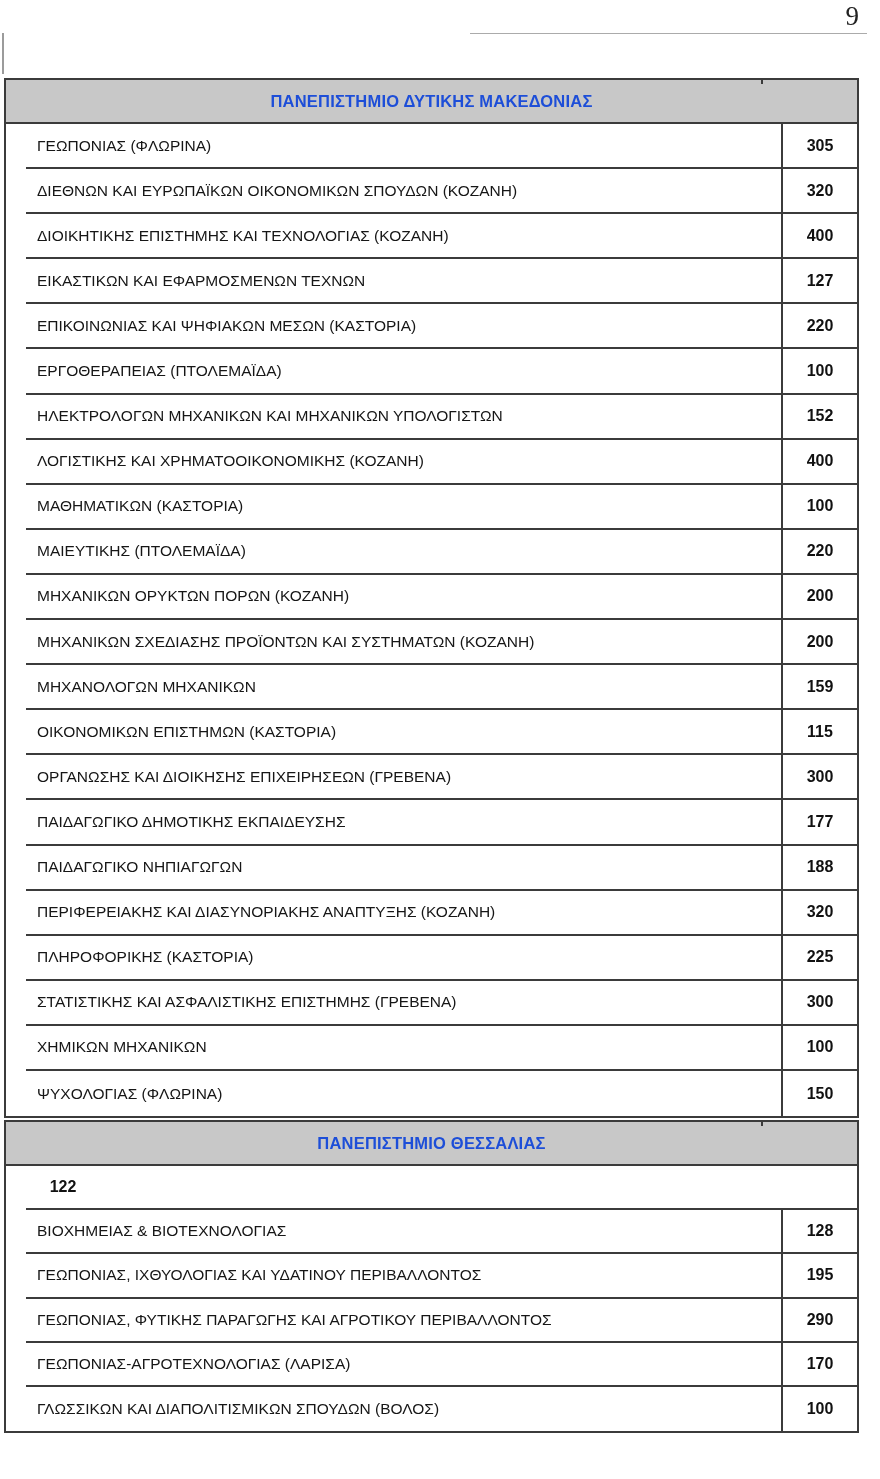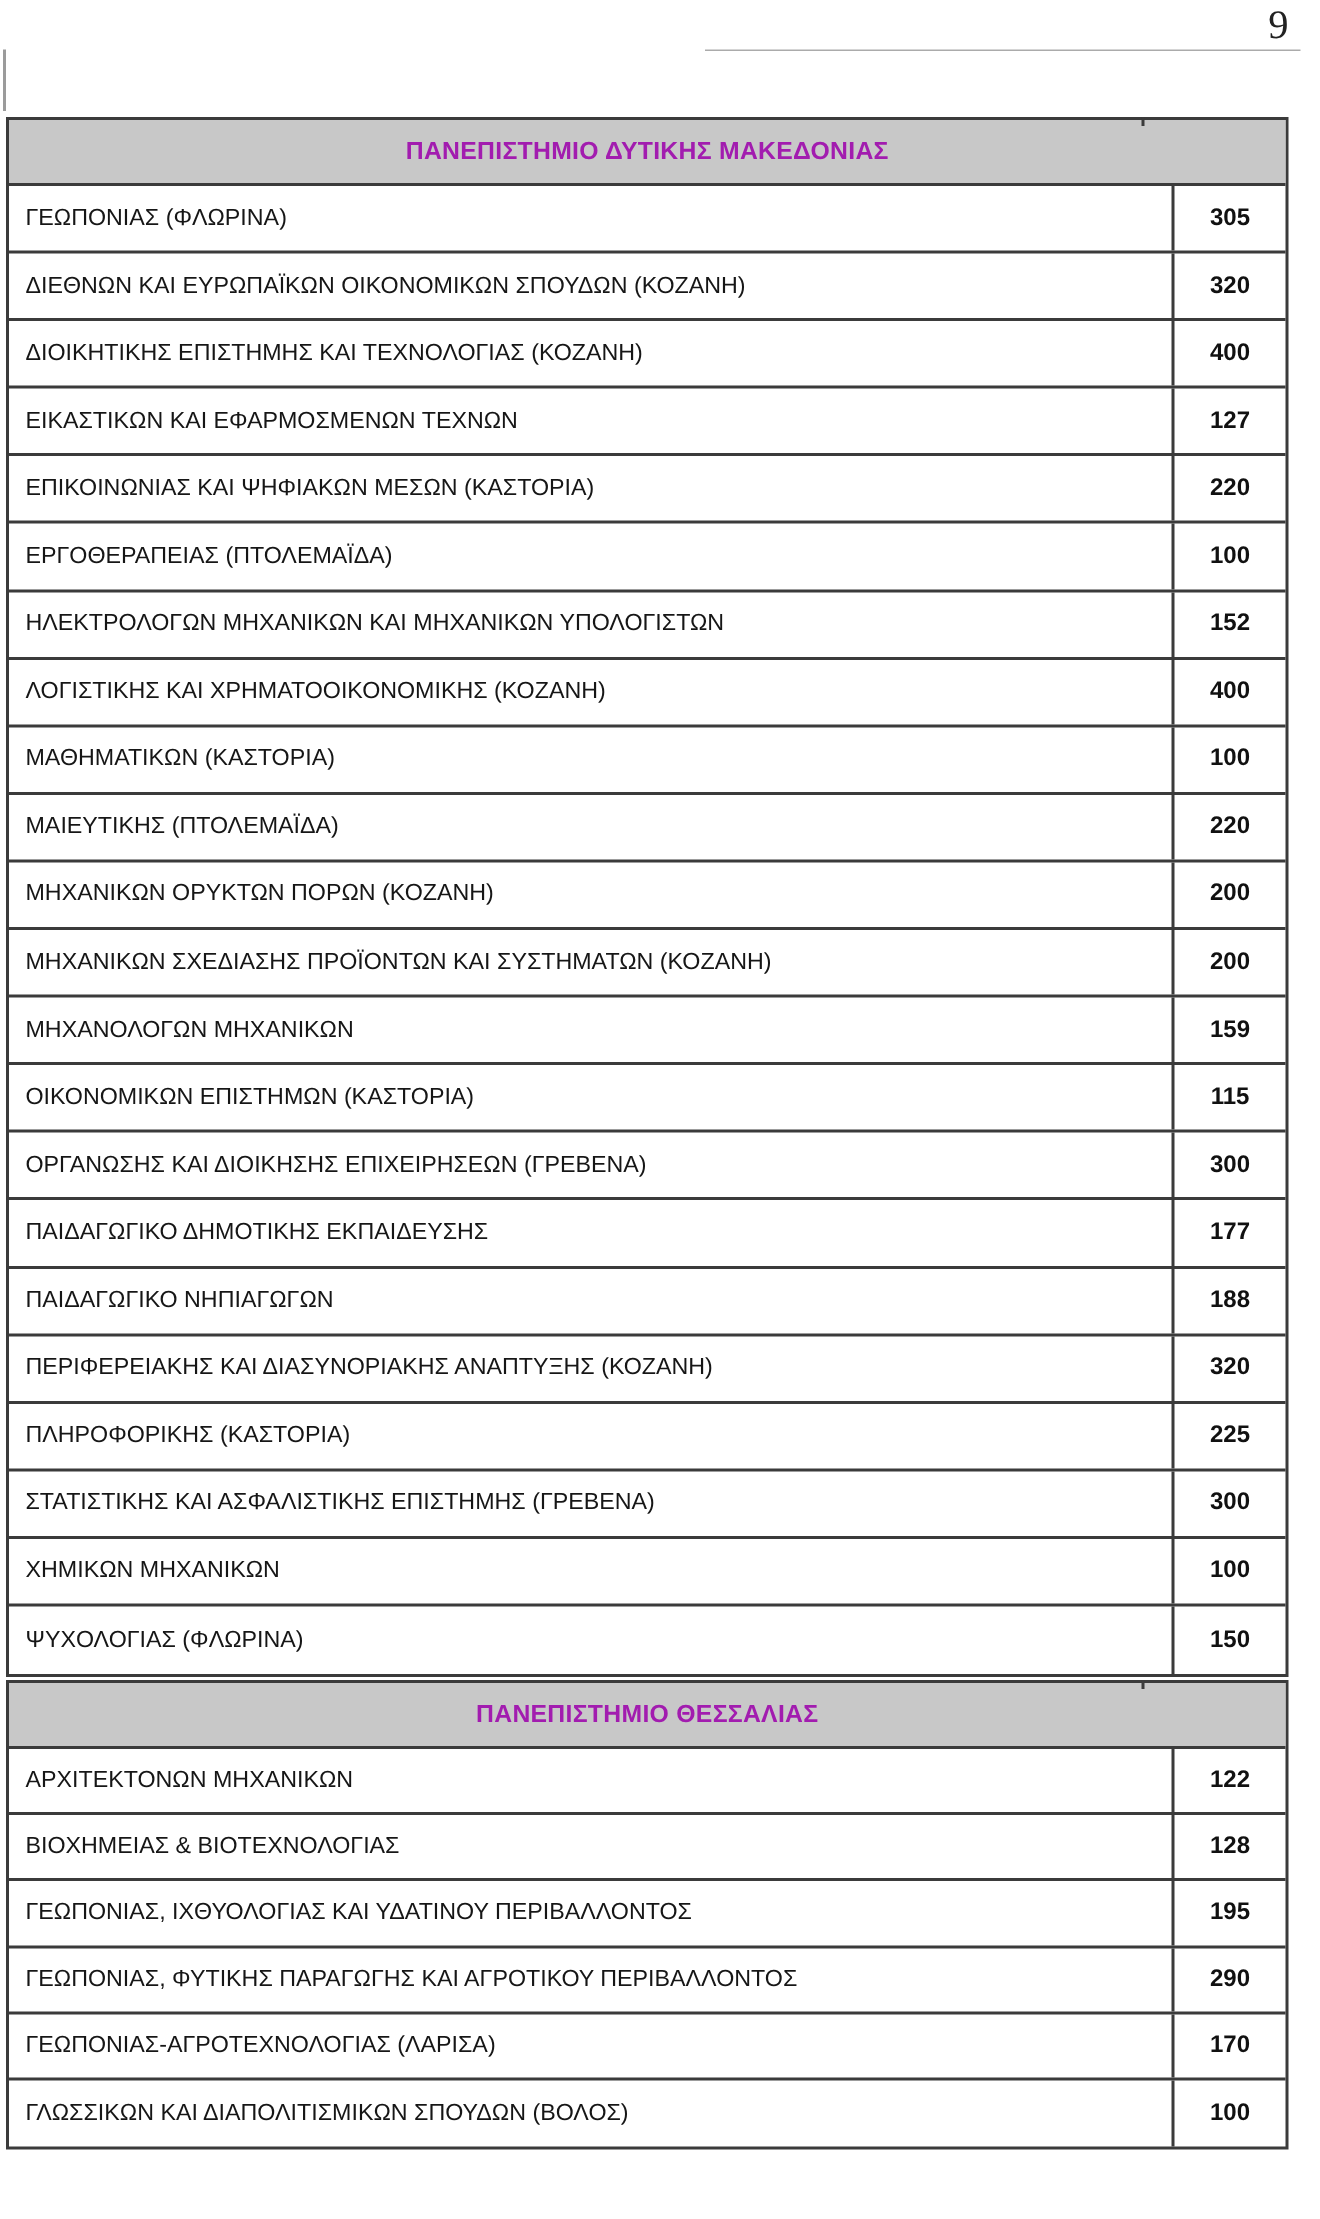--- a/index.html
+++ b/index.html
@@ -51,27 +51,28 @@
     background: #c8c8c8;
     border-bottom: 2px solid #3b3b3b;
     display: flex;
     align-items: center;
     justify-content: center;
   }
   .table-title {
     font-weight: bold;
     font-size: 16.5px;
     letter-spacing: 0.2px;
-    color: #a21caf;
+    color: #1d4ed8;
   }
   .table-row {
     display: flex;
     height: 45.1px;
     box-sizing: border-box;
     border-bottom: 2px solid #3b3b3b;
+    margin-left: 20px;
   }
   .uni-table.compact .table-row { height: 44.2px; }
   .rows .table-row:last-child { border-bottom: none; }
   .cell {
     display: flex;
     align-items: center;
     box-sizing: border-box;
   }
   .dept {
     flex: 1;
@@ -203,21 +204,20 @@
   </div>
         </div>
   </section>
       <section class="uni-table compact" style="top: 1120px;">
     <div class="divider-stub"></div>
     <div class="table-header">
       <span class="table-title">ΠΑΝΕΠΙΣΤΗΜΙΟ ΘΕΣΣΑΛΙΑΣ</span>
     </div>
     <div class="rows">
           <div class="table-row">
-    <div class="cell dept">ΑΡΧΙΤΕΚΤΟΝΩΝ ΜΗΧΑΝΙΚΩΝ</div>
     <div class="cell places">122</div>
   </div>
           <div class="table-row">
     <div class="cell dept">ΒΙΟΧΗΜΕΙΑΣ &amp; ΒΙΟΤΕΧΝΟΛΟΓΙΑΣ</div>
     <div class="cell places">128</div>
   </div>
           <div class="table-row">
     <div class="cell dept">ΓΕΩΠΟΝΙΑΣ, ΙΧΘΥΟΛΟΓΙΑΣ ΚΑΙ ΥΔΑΤΙΝΟΥ ΠΕΡΙΒΑΛΛΟΝΤΟΣ</div>
     <div class="cell places">195</div>
   </div>

